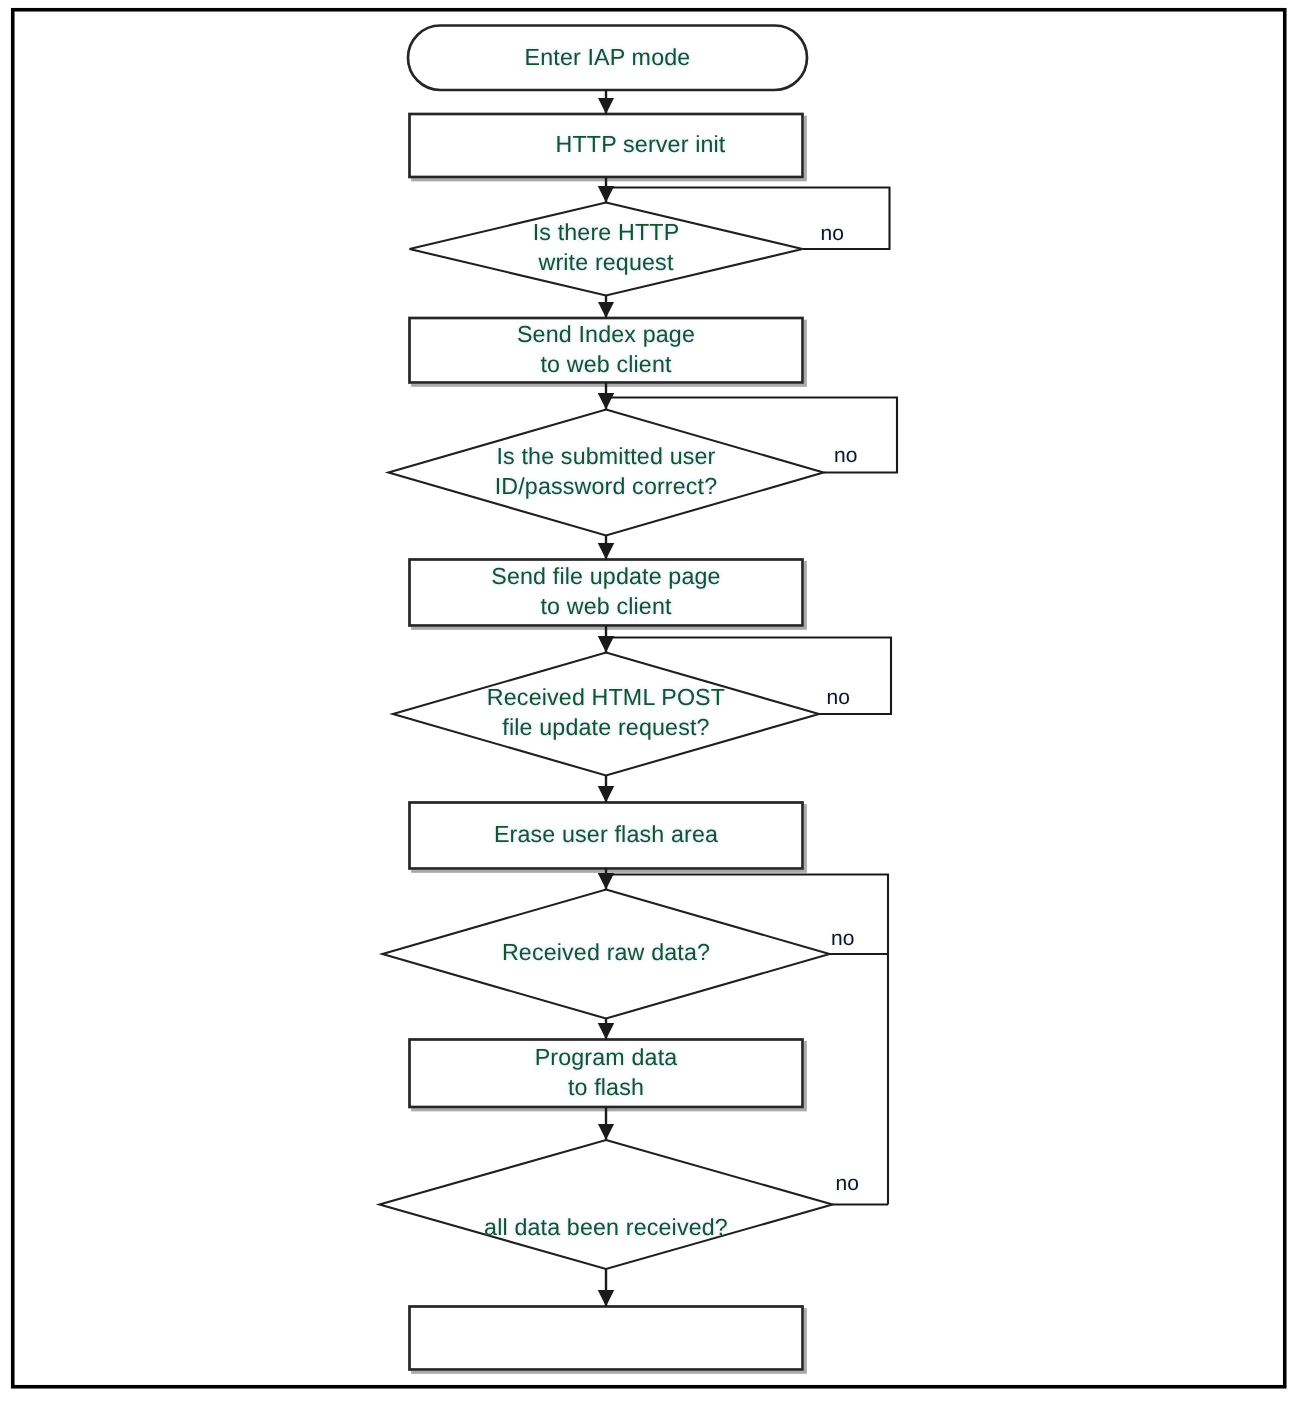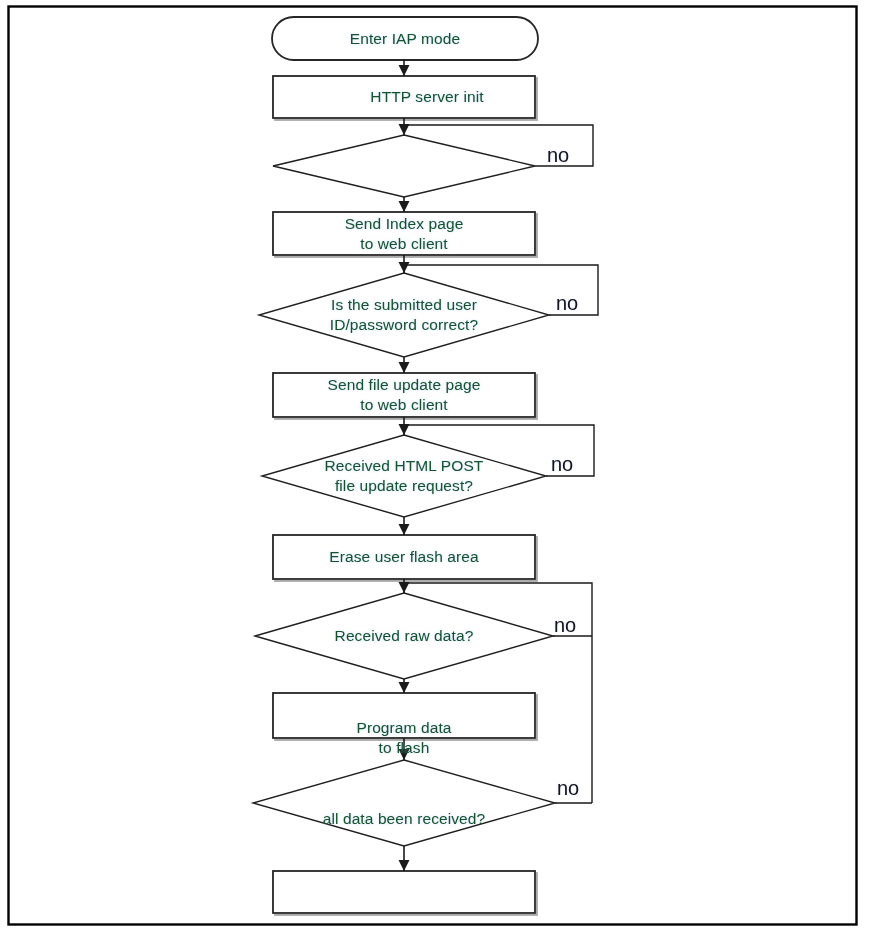--- a/index.html
+++ b/index.html
@@ -29,21 +29,21 @@
     white-space: pre-line;
     font-size: 15.5px;
     line-height: 20px;
     letter-spacing: 0.1px;
     color: #14532d;
     text-shadow: 0 0 2px rgba(150,185,240,0.38), 0 0 4px rgba(150,185,240,0.20);
     pointer-events: none;
   }
   .no-lbl {
     position: absolute;
-    font-size: 20px;
+    font-size: 14px;
     line-height: 18px;
     color: #14141f;
     text-shadow: 0 0 2px rgba(150,185,240,0.38);
     pointer-events: none;
   }
   .shape-process {
     fill: #ffffff;
     stroke: #262626;
     stroke-width: 1.8;
     filter: url(#rshadow);
@@ -114,31 +114,33 @@
       <line class="flow-line" x1="404" y1="517" x2="404" y2="535" marker-end="url(#ah)"></line>
       <line class="flow-line" x1="404" y1="579" x2="404" y2="593" marker-end="url(#ah)"></line>
       <line class="flow-line" x1="404" y1="679" x2="404" y2="693" marker-end="url(#ah)"></line>
       <line class="flow-line" x1="404" y1="738" x2="404" y2="760" marker-end="url(#ah)"></line>
       <line class="flow-line" x1="404" y1="846" x2="404" y2="871" marker-end="url(#ah)"></line>
     </g>
   </svg>
 
   <div class="lbl" style="left:272px; top:17px; width:266px; height:43px;">Enter IAP mode</div>
   <div class="lbl" style="left:273px; top:76px; width:308px; height:42px;">HTTP server init</div>
+  <div class="lbl" style="left:294px; top:135px; width:220px; height:62px;">Is there HTTP
+write request</div>
   <div class="lbl" style="left:273px; top:212px; width:262px; height:43px;">Send Index page
 to web client</div>
   <div class="lbl" style="left:274px; top:274px; width:260px; height:82px;">Is the submitted user
 ID/password correct?</div>
   <div class="lbl" style="left:273px; top:373px; width:262px; height:44px;">Send file update page
 to web client</div>
   <div class="lbl" style="left:274px; top:435px; width:260px; height:82px;">Received HTML POST
 file update request?</div>
   <div class="lbl" style="left:273px; top:535px; width:262px; height:44px;">Erase user flash area</div>
   <div class="lbl" style="left:274px; top:593px; width:260px; height:86px;">Received raw data?</div>
-  <div class="lbl" style="left:273px; top:693px; width:262px; height:45px;margin-top:22px;">Program data
+  <div class="lbl" style="left:273px; top:693px; width:262px; height:45px;">Program data
 to flash</div>
   <div class="lbl" style="left:264px; top:776px; width:280px; height:86px;">all data been received?</div>
 
   <div class="no-lbl" style="left:547px; top:146px;">no</div>
   <div class="no-lbl" style="left:556px; top:294px;">no</div>
   <div class="no-lbl" style="left:551px; top:455px;">no</div>
   <div class="no-lbl" style="left:554px; top:616px;">no</div>
   <div class="no-lbl" style="left:557px; top:779px;">no</div>
 
 </div>

